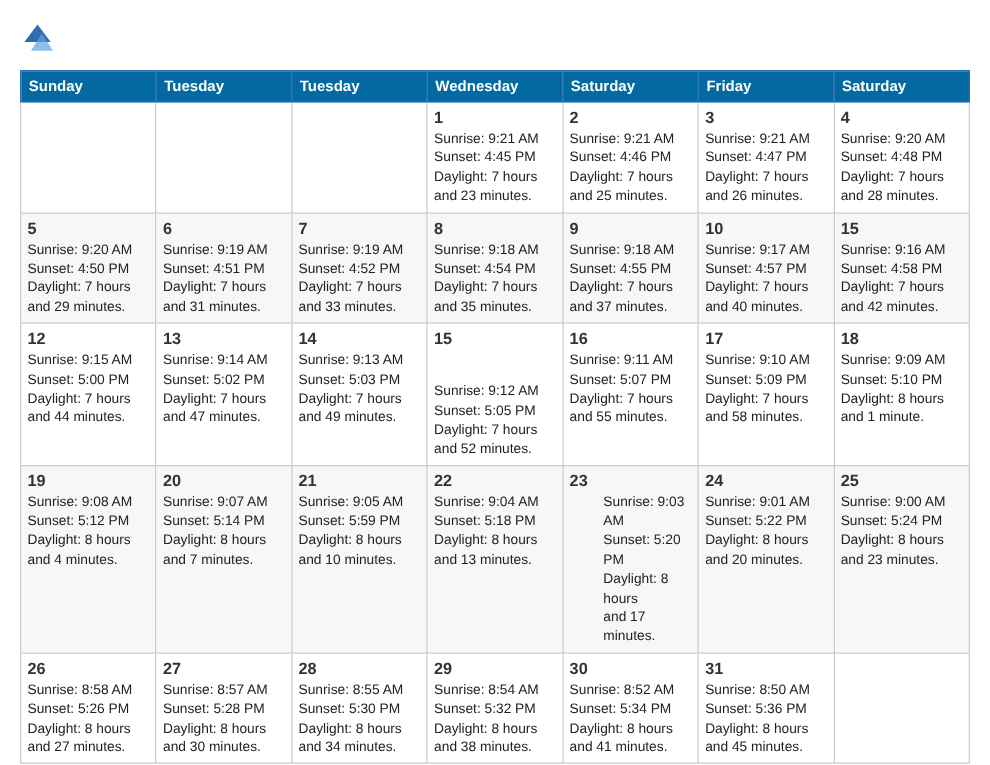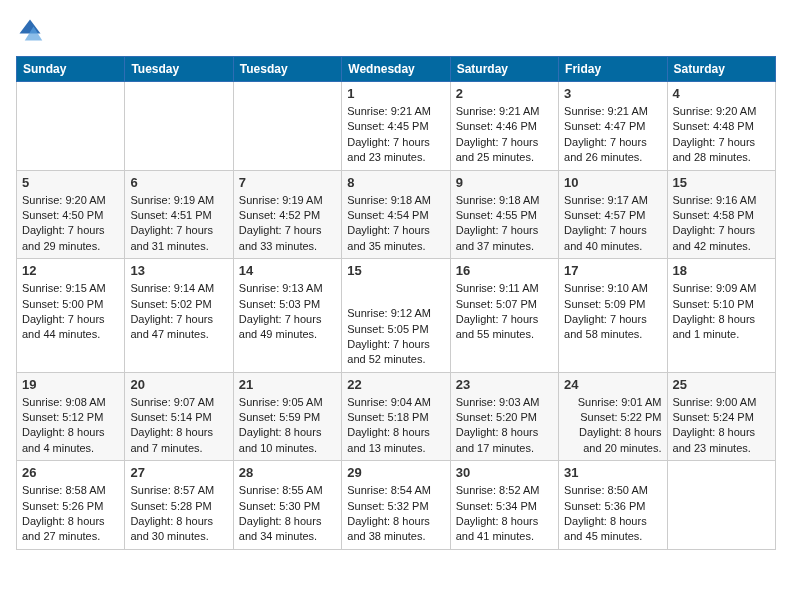--- a/index.html
+++ b/index.html
@@ -278,28 +278,28 @@
         </td>
         <td>
           <div class="day-number">22</div>
           <div class="day-info" style="white-space: pre-line;">Sunrise: 9:04 AM
 Sunset: 5:18 PM
 Daylight: 8 hours
 and 13 minutes.</div>
         </td>
         <td>
           <div class="day-number">23</div>
-          <div class="day-info" style="white-space: pre-line;">Sunrise: 9:03 AM
+          <div class="day-info" style="white-space: pre-line; margin-left: 27px;">Sunrise: 9:03 AM
 Sunset: 5:20 PM
 Daylight: 8 hours
 and 17 minutes.</div>
         </td>
         <td>
           <div class="day-number">24</div>
-          <div class="day-info" style="white-space: pre-line; text-align: right;">Sunrise: 9:01 AM
+          <div class="day-info" style="white-space: pre-line;">Sunrise: 9:01 AM
 Sunset: 5:22 PM
 Daylight: 8 hours
 and 20 minutes.</div>
         </td>
         <td>
           <div class="day-number">25</div>
           <div class="day-info" style="white-space: pre-line;">Sunrise: 9:00 AM
 Sunset: 5:24 PM
 Daylight: 8 hours
 and 23 minutes.</div>

